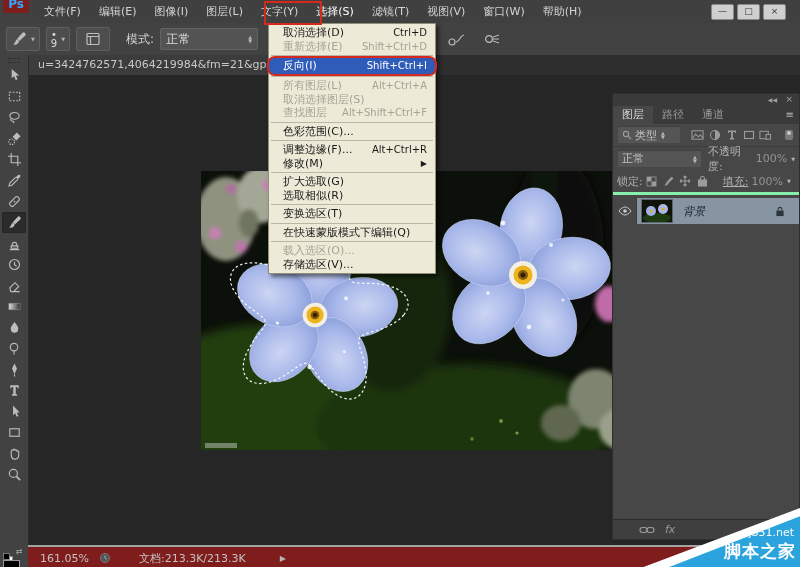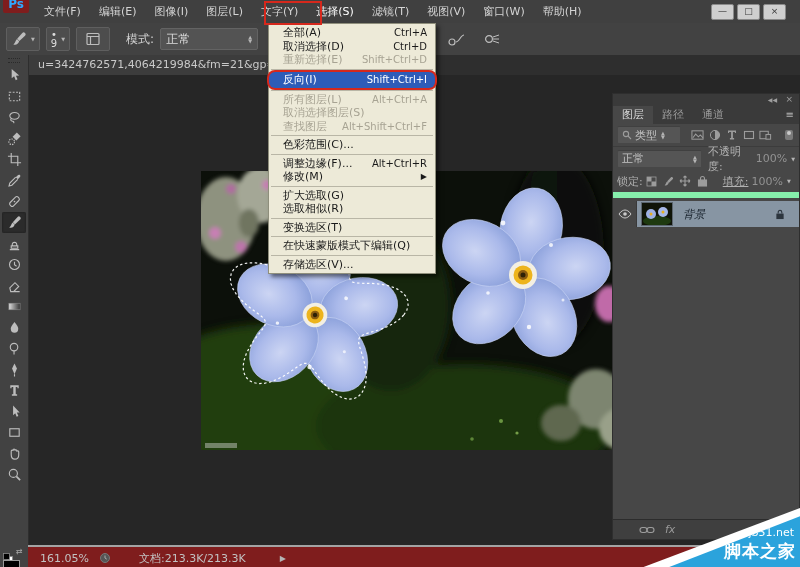--- a/index.html
+++ b/index.html
@@ -370,24 +370,20 @@
           <rect x="3.5" y="3.5" width="6" height="6" fill="#fff" stroke="#888" stroke-width=".8"></rect>
           <rect x="0.5" y="0.5" width="6" height="6" fill="#000" stroke="#888" stroke-width=".8"></rect>
         </svg></div>
     <div class="abs" style="left:16px;top:492px;color:#aaa;font-size:8px;">⇄</div>
     <div class="abs swatch" style="left:3px;top:505px;background:#000;z-index:2;"></div>
 
   </div>
 
   <div class="abs menu">
     <div class="mi">
-        <span class="ml">全部(A)</span>
-        <span class="ms">Ctrl+A</span>
-      </div>
-    <div class="mi">
         <span class="ml">取消选择(D)</span>
         <span class="ms">Ctrl+D</span>
       </div>
     <div class="mi dis">
         <span class="ml">重新选择(E)</span>
         <span class="ms">Shift+Ctrl+D</span>
       </div>
     <div class="msep"></div>
     <div class="mi sel">
         <span class="ml">反向(I)</span>
@@ -429,20 +425,23 @@
       </div>
     <div class="msep"></div>
     <div class="mi">
         <span class="ml">变换选区(T)</span>
       </div>
     <div class="msep"></div>
     <div class="mi">
         <span class="ml">在快速蒙版模式下编辑(Q)</span>
       </div>
     <div class="msep"></div>
+    <div class="mi dis">
+        <span class="ml">载入选区(O)...</span>
+      </div>
     <div class="mi">
         <span class="ml">存储选区(V)...</span>
       </div>
   </div>
 
   <div class="abs panel">
     <div class="phead">
       <span class="phico" style="right:22px;font-size:6px;">◀◀</span>
       <span class="phico" style="right:6px;font-size:9px;top:0;">×</span>
     </div>
@@ -498,21 +497,21 @@
     </div>
     <div class="prow" style="height:23px;">
       <div class="pcombo" style="width:80px;justify-content:space-between;">
         <span>正常</span>
         <span class="spin"><span>▲</span><br><span>▼</span></span>
       </div>
       <span class="plab">不透明度:</span>
       <span class="pval">100%</span>
       <span class="spin"><span>▼</span></span>
     </div>
-    <div class="prow" style="height:22px;border-bottom:6px solid #86efac;">
+    <div class="prow" style="height:22px;border-bottom:3px solid #86efac;">
       <span class="plab" style="margin-left:0;">锁定:</span>
       <span class="pico">
           <svg width="11" height="11" viewBox="0 0 11 11">
             <rect x="1" y="1" width="4.5" height="4.5" fill="#9c9c9c"></rect>
             <rect x="5.5" y="5.5" width="4.5" height="4.5" fill="#9c9c9c"></rect>
             <rect x="1" y="1" width="9" height="9" fill="none" stroke="#9c9c9c" stroke-width=".8"></rect>
           </svg>
         </span>
       <span class="pico">
           <svg class="pi" width="11" height="11" viewBox="0 0 16 16">

